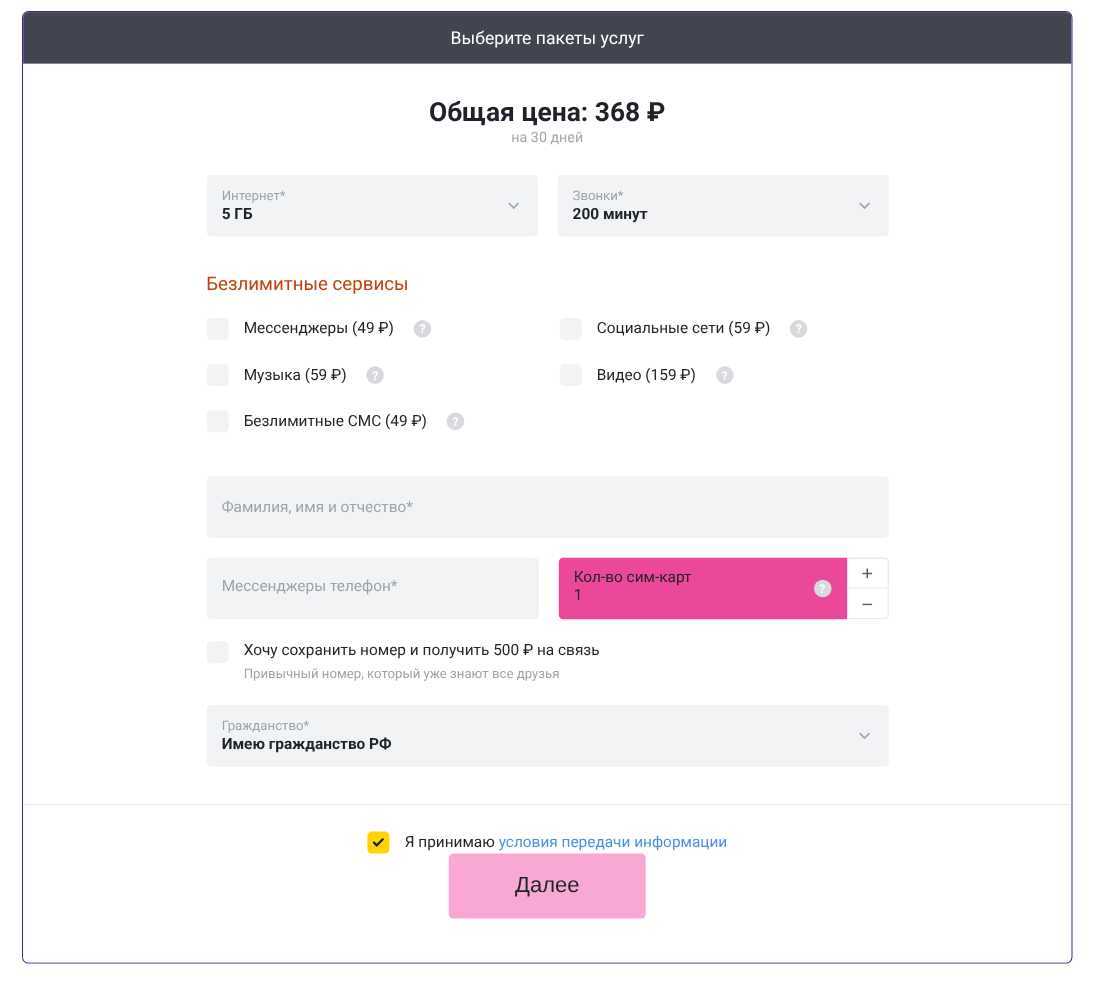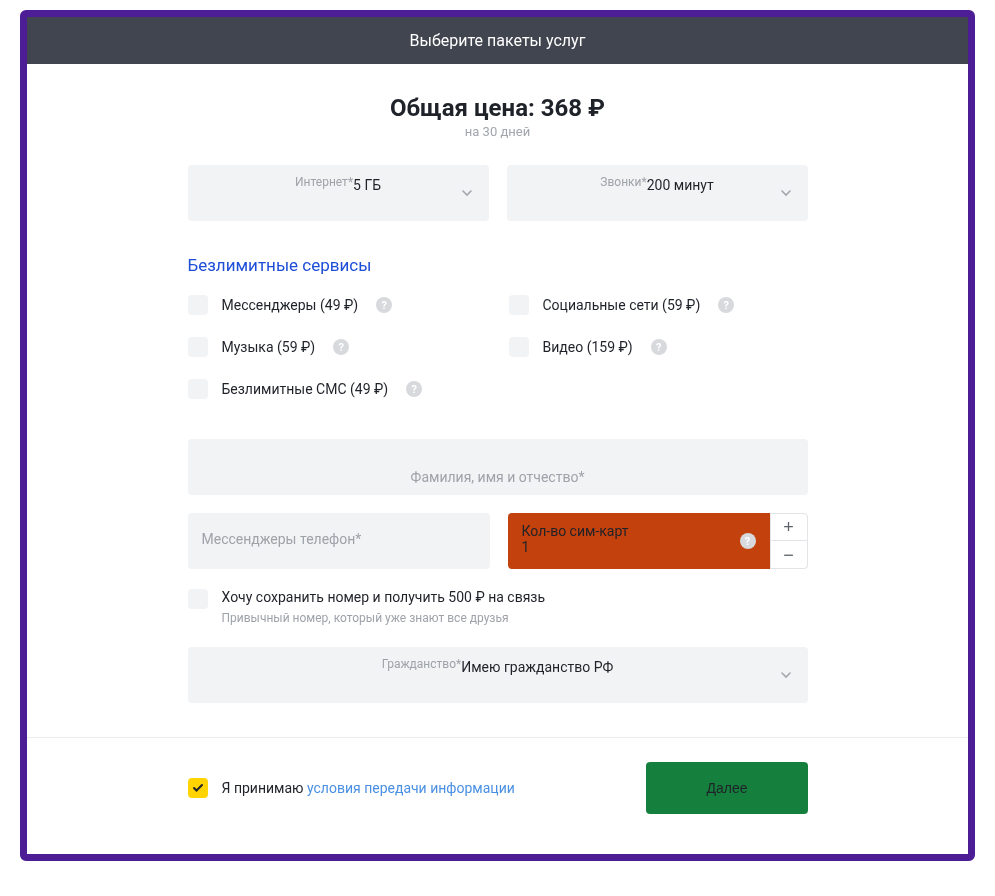--- a/index.html
+++ b/index.html
@@ -7,21 +7,21 @@
     font-family: -apple-system, BlinkMacSystemFont, "Segoe UI", Roboto, Arial, sans-serif;
     background: #fff;
     width: 995px;
     height: 896px;
     overflow: hidden;
     font-size: 14px;
     color: #1f2229;
   }
   .panel {
     margin: 10px 20px;
-    border: 7px solid #4c1d95;
+    border: 1px solid #4c1d95;
     border-radius: 6px;
     overflow: hidden;
   }
   .panel-header {
     background: #40454f;
     color: #fff;
     text-align: center;
     padding: 14px 0;
     font-size: 16px;
   }
@@ -31,78 +31,78 @@
   .content { width: 620px; margin: 0 auto; padding-top: 26px; }
   .row2 { display: flex; gap: 18px; }
   .select-box, .input-box {
     background: #f2f3f5;
     border-radius: 4px;
     padding: 10px 14px 10px 14px;
     flex: 1;
     position: relative;
     min-height: 56px;
     display: flex;
-    flex-direction: row;
+    flex-direction: column;
     justify-content: center;
   }
   .select-box .label, .input-box .label {
     font-size: 12px; color: #9ea2a9;
   }
   .select-box .value, .input-box .value {
-    font-size: 14px; color: #1f2229; margin-top: 2px;
+    font-size: 14px; color: #1f2229; margin-top: 2px; font-weight: bold;
   }
   .chevron {
     position: absolute; right: 16px; top: 50%; transform: translateY(-50%);
     width: 12px; height: 12px;
   }
   .chevron svg { display: block; }
-  .section-title { font-size: 17px; color: #1d4ed8; margin: 34px 0 20px; }
+  .section-title { font-size: 17px; color: #c2410c; margin: 34px 0 20px; }
   .opts-grid { display: grid; grid-template-columns: 1fr 1fr; row-gap: 22px; column-gap: 18px; margin-bottom: 16px; gap: 22px; }
   .opt-item { display: flex; align-items: center; gap: 14px; font-size: 14px; color: #1f2229; }
   .opt-item.full { grid-column: 1 / 2; }
   .chk {
     width: 20px; height: 20px; background: #f2f3f5; border-radius: 4px; flex: 0 0 20px;
     display: flex; align-items: center; justify-content: center;
   }
   .chk.checked { background: #ffd400; }
   .chk svg { display: none; }
   .chk.checked svg { display: block; }
   .help {
     display: inline-flex; align-items: center; justify-content: center;
     width: 16px; height: 16px; border-radius: 50%;
     background: #d7d9dc; color: #fff; font-size: 11px; font-weight: 700;
     margin-left: 4px; cursor: pointer;
   }
-  .fullname { margin-top: 40px; align-items: flex-end; }
+  .fullname { margin-top: 40px; }
   .phone-row { display: flex; gap: 18px; margin-top: 18px; }
   .phone-box { flex: 1; background: #f2f3f5; border-radius: 4px; padding: 18px 14px; color: #9ea2a9; font-size: 14px; }
   .sim-wrap { flex: 0 0 300px; display: flex; gap: 0; }
-  .sim-box { flex: 1; background: #c2410c; border-radius: 4px 0 0 4px; padding: 10px 14px; position: relative; }
+  .sim-box { flex: 1; background: #ec4899; border-radius: 4px 0 0 4px; padding: 10px 14px; position: relative; }
   .sim-box .help { position: absolute; right: 14px; top: 50%; transform: translateY(-50%); }
   .stepper { display: flex; flex-direction: column; }
   .stepper button {
     width: 38px; height: 28px; border: 1px solid #e2e4e7; background: #fff;
     font-size: 18px; line-height: 1; color: #5a5f68; cursor: pointer;
     display:flex; align-items:center; justify-content:center;
   }
   .stepper button:first-child { border-radius: 0 4px 0 0; }
   .stepper button:last-child { border-radius: 0 0 4px 0; border-top: none; }
   .keep-row { margin-top: 20px; display:flex; gap:14px; align-items:flex-start; }
   .keep-text .main { font-size: 14px; color: #1f2229; }
   .keep-text .sub { font-size: 12px; color: #9ea2a9; margin-top: 6px; }
   .citizen { margin-top: 22px; margin-bottom: 34px; }
   .footer {
     border-top: 1px solid #ececec; padding: 24px 0 40px; display: flex; justify-content: center;
   }
-  .footer-inner { width: 620px; display: flex; align-items: center; justify-content: space-between; }
+  .footer-inner { width: 620px; display: flex; align-items: center; justify-content: space-between; flex-direction: column; }
   .accept { display: flex; align-items: center; gap: 14px; font-size: 14px; }
   .accept a { color: #4a90e2; text-decoration: none; }
   .next-btn {
-    background: #15803d; border: none; border-radius: 4px;
-    padding: 18px 60px; font-size: 14px; cursor: pointer; color: #1f2229;
+    background: #f9a8d4; border: none; border-radius: 4px;
+    padding: 18px 60px; font-size: 20px; cursor: pointer; color: #1f2229;
   }
 </style>
 </head>
 <body>
 
 <div class="panel">
   <div class="panel-header">
     <span>Выберите пакеты услуг</span>
   </div>
 

